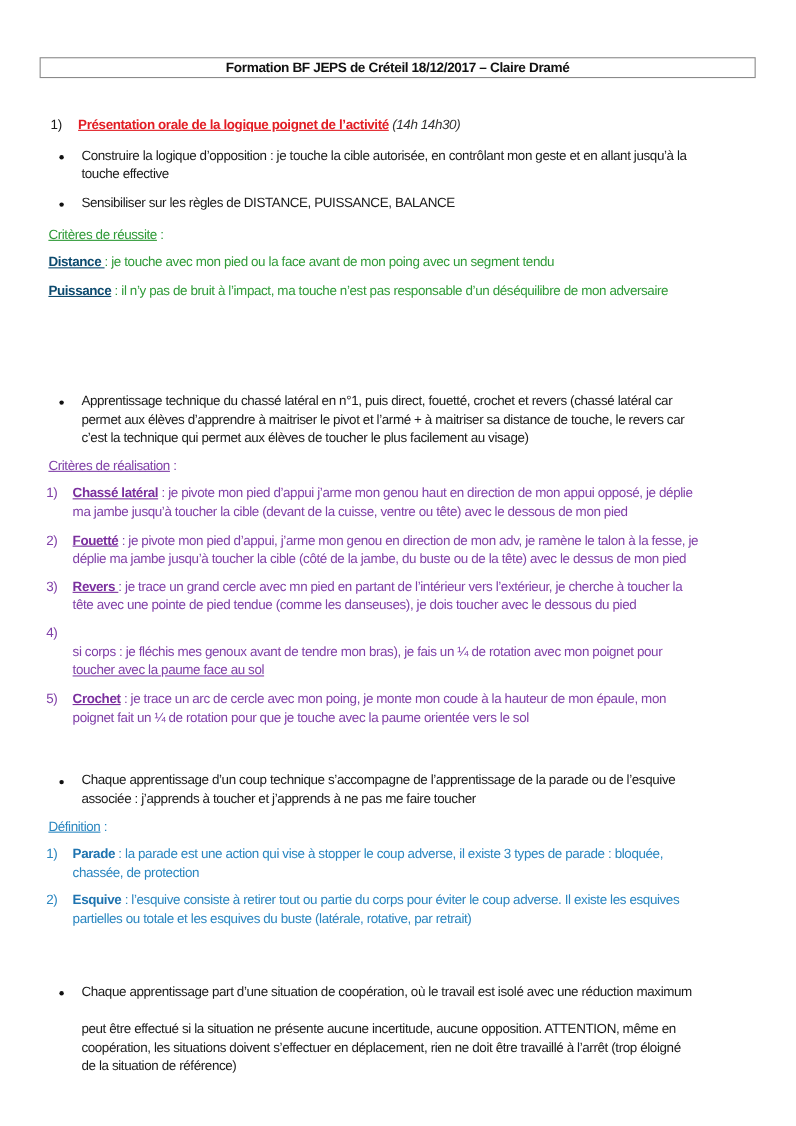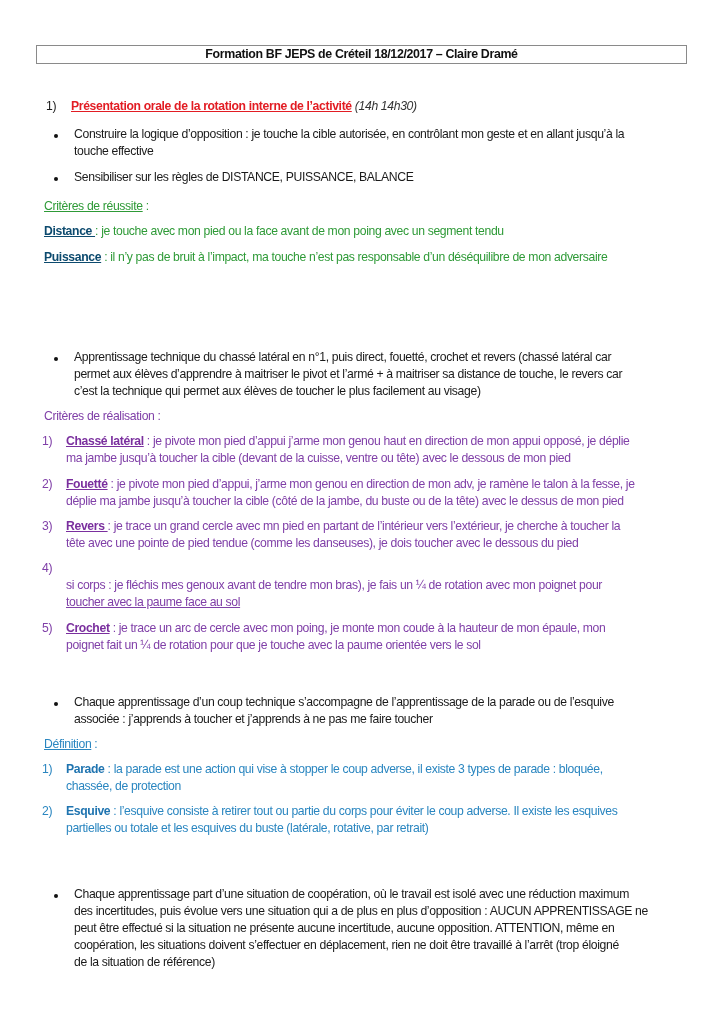--- a/index.html
+++ b/index.html
@@ -1,48 +1,48 @@
 <!DOCTYPE html>
 <html><head>
 <meta charset="utf-8">
 <style>
   html, body { margin: 0; padding: 0; background: #ffffff; }
   body { width: 724px; height: 1024px; position: relative; overflow: hidden;
          font-family: "Liberation Sans", sans-serif; font-size: 12.2px; letter-spacing: -0.35px; color: #1a1a1a; }
-  .page { position: absolute; left: 0; top: 1px; width: 724px; height: 898px; }
+  .page { position: absolute; left: 0; top: 8px; width: 724px; height: 898px; }
   .header-box { position: absolute; left: 36px; top: 44px; width: 651px; height: 19px;
                 border: 1px solid #8a8a8a; box-sizing: border-box; text-align: center;
                 font-weight: bold; font-size: 12.4px; line-height: 17px; color: #111; }
   .ln { position: absolute; white-space: nowrap; line-height: 15px; }
   .bullet { position: absolute; width: 4px; height: 4px; border-radius: 50%; background: #111; }
   .num { position: absolute; white-space: nowrap; line-height: 15px; }
   .red-title { color: #e21c23; font-weight: bold; text-decoration: underline; }
   .italic { font-style: italic; color: #333; }
   .green { color: #2e9a37; }
   .green-b { color: #0c4a6e; font-weight: bold; text-decoration: underline; }
   .green-u { color: #2e9a37; text-decoration: underline; }
   .purple { color: #8040a8; }
   .purple-b { color: #7a2f9e; font-weight: bold; text-decoration: underline; }
-  .purple-u { color: #8040a8; }
+  .purple-u { color: #8040a8; text-decoration: underline; }
   .blue { color: #2a86c0; }
   .blue-b { color: #1f74b0; font-weight: bold; }
   .blue-u { color: #2a86c0; text-decoration: underline; }
 </style>
 </head>
 <body>
 
 <div class="page">
 
   <div class="header-box">
     <span>Formation BF JEPS de Créteil 18/12/2017 – Claire Dramé</span>
   </div>
 
   <div class="num" style="left:46px; top:98px;">1)</div>
   <div class="ln" style="left:71px; top:98px;">
-    <span class="red-title">Présentation orale de la rotation interne de l’activité</span>
+    <span class="red-title">Présentation orale de la logique poignet de l’activité</span>
     <span class="italic">(14h 14h30)</span>
   </div>
 
   <span class="bullet" style="left:54px; top:133px;"></span>
   <div class="ln" style="left:74px; top:126px;">Construire la logique d’opposition : je touche la cible autorisée, en contrôlant mon geste et en allant jusqu’à la</div>
   <div class="ln" style="left:74px; top:143px;">touche effective</div>
 
   <span class="bullet" style="left:54px; top:176px;"></span>
   <div class="ln" style="left:74px; top:169px;">Sensibiliser sur les règles de DISTANCE, PUISSANCE, BALANCE</div>
 
@@ -111,18 +111,17 @@
   <div class="ln blue" style="left:66px; top:778px;">chassée, de protection</div>
 
   <div class="num blue" style="left:42px; top:803px;">2)</div>
   <div class="ln blue" style="left:66px; top:803px;">
     <span class="blue-b">Esquive</span><span> : </span><span>l’esquive consiste à retirer tout ou partie du corps pour éviter le coup adverse. Il existe les esquives</span>
   </div>
   <div class="ln blue" style="left:66px; top:820px;">partielles ou totale et les esquives du buste (latérale, rotative, par retrait)</div>
 
   <span class="bullet" style="left:54px; top:893px;"></span>
   <div class="ln" style="left:74px; top:886px;">Chaque apprentissage part d’une situation de coopération, où le travail est isolé avec une réduction maximum</div>
-  <div class="ln" style="left:74px; top:903px;">des incertitudes, puis évolue vers une situation qui a de plus en plus d’opposition : AUCUN APPRENTISSAGE ne</div>
   <div class="ln" style="left:74px; top:920px;">peut être effectué si la situation ne présente aucune incertitude, aucune opposition. ATTENTION, même en</div>
   <div class="ln" style="left:74px; top:937px;">coopération, les situations doivent s’effectuer en déplacement, rien ne doit être travaillé à l’arrêt (trop éloigné</div>
   <div class="ln" style="left:74px; top:954px;">de la situation de référence)</div>
 
 </div>
 
 </body></html>

